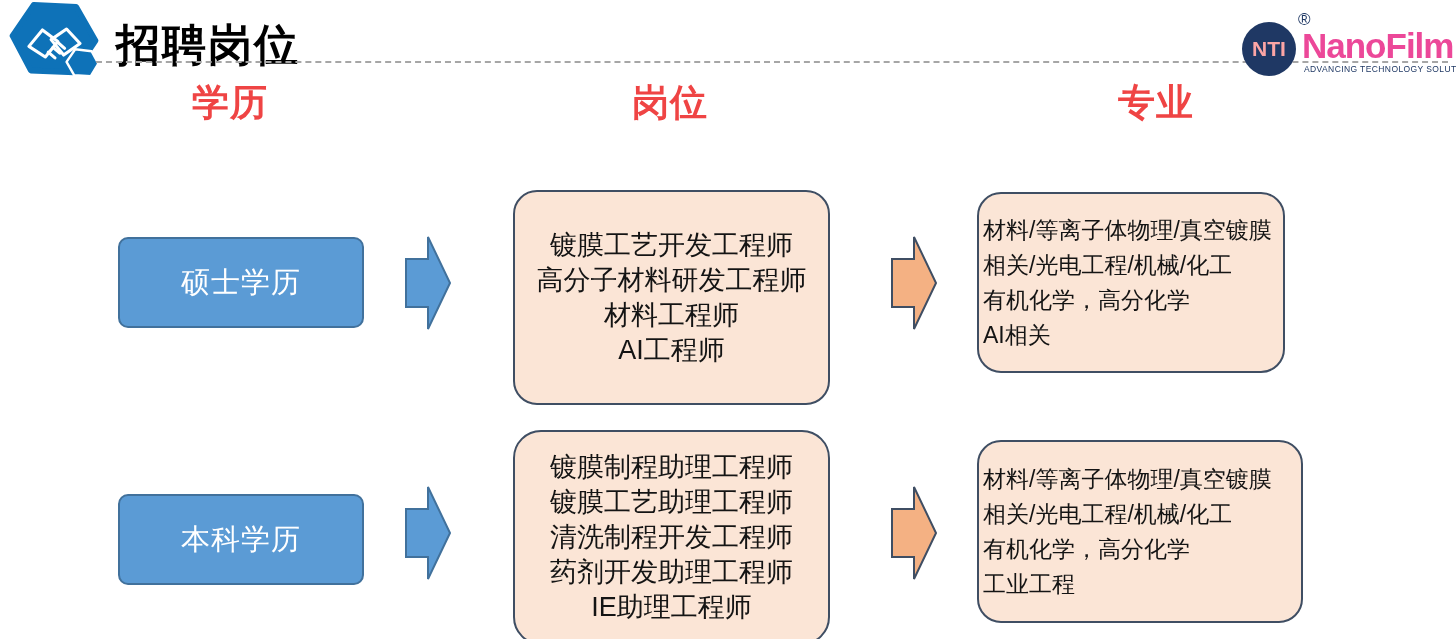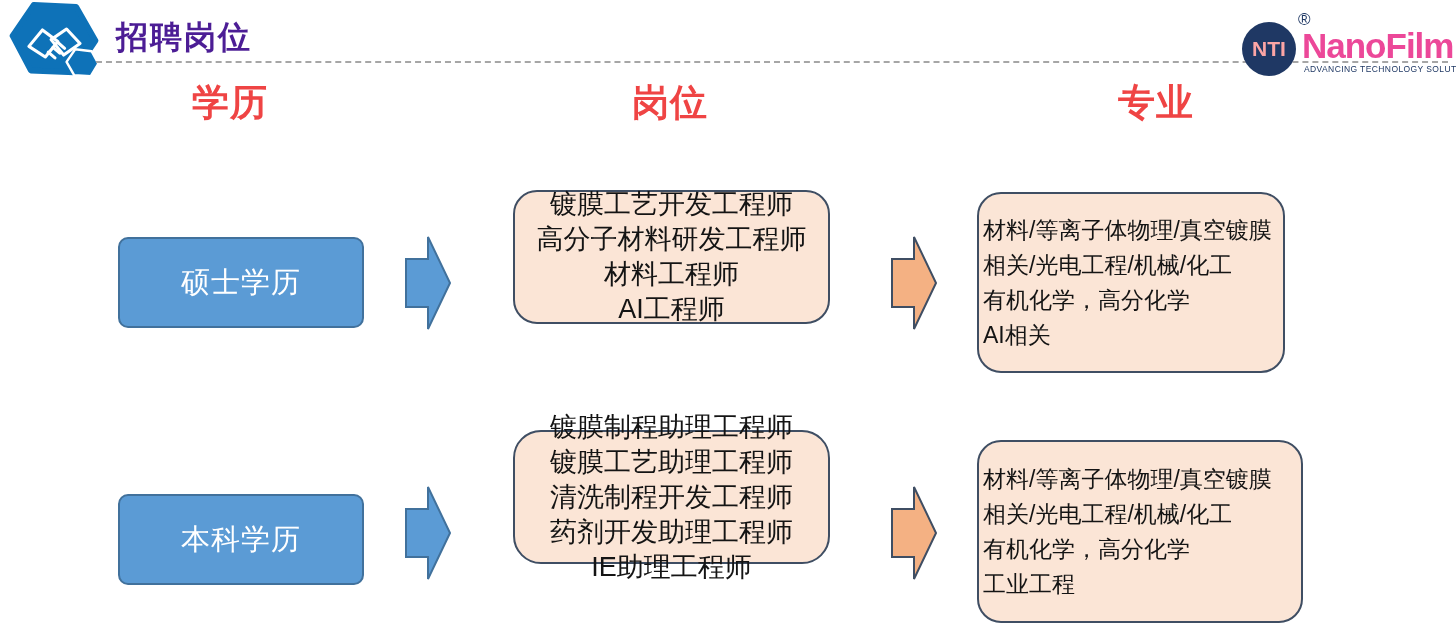--- a/index.html
+++ b/index.html
@@ -10,21 +10,21 @@
     width: 1456px;
     height: 639px;
     background: #ffffff;
     overflow: hidden;
   }
 
   
   .badge-icon { position: absolute; left: 4px; top: 2px; width: 100px; height: 82px; }
   .page-title {
     position: absolute; left: 116px; top: 16px;
-    font-size: 32px; font-weight: bold; color: #4c1d95; letter-spacing: 2px;
+    font-size: 44px; font-weight: bold; color: #000000; letter-spacing: 2px;
   }
   .divider {
     position: absolute; left: 96px; top: 61px; width: 1352px; height: 0;
     border-top: 2px dashed #A6A6A6;
   }
 
   
   .logo { position: absolute; right: 6px; top: 12px; width: 218px; height: 66px; }
   .logo-circle {
     position: absolute; left: 10px; top: 10px; width: 54px; height: 54px;
@@ -62,21 +62,21 @@
   .edu-box.r1 { top: 237px; }
   .edu-box.r2 { top: 494px; }
 
   .flow-arrow { position: absolute; width: 46px; height: 96px; }
   .arrow-blue-r1 { left: 405px; top: 235px; }
   .arrow-orange-r1 { left: 891px; top: 235px; }
   .arrow-blue-r2 { left: 405px; top: 485px; }
   .arrow-orange-r2 { left: 891px; top: 485px; }
 
   .pos-box {
-    position: absolute; left: 513px; width: 317px; height: 134px;
+    position: absolute; left: 513px; width: 317px; height: 215px;
     background: #FBE5D6; border: 2px solid #3F4E63; border-radius: 24px;
     display: flex; flex-direction: column; align-items: center; justify-content: center;
     color: #141414; font-size: 27px; line-height: 35px; text-align: right;
     white-space: nowrap;
   }
   .pos-box.r1 { top: 190px; }
   .pos-box.r2 { top: 430px; border-radius: 28px; }
 
   .major-box {
     position: absolute; left: 977px; height: 183px;

